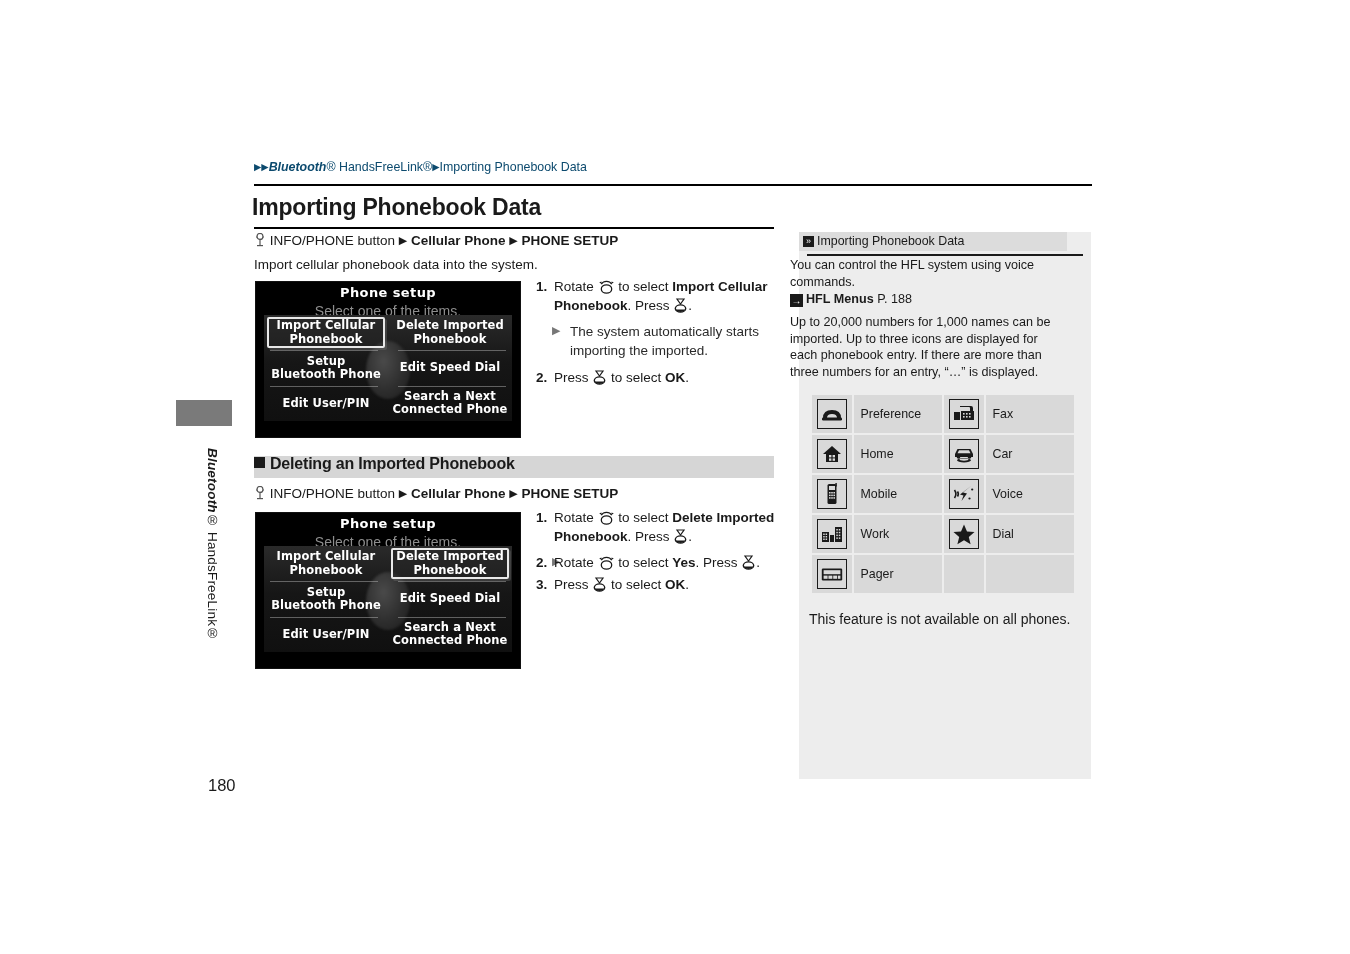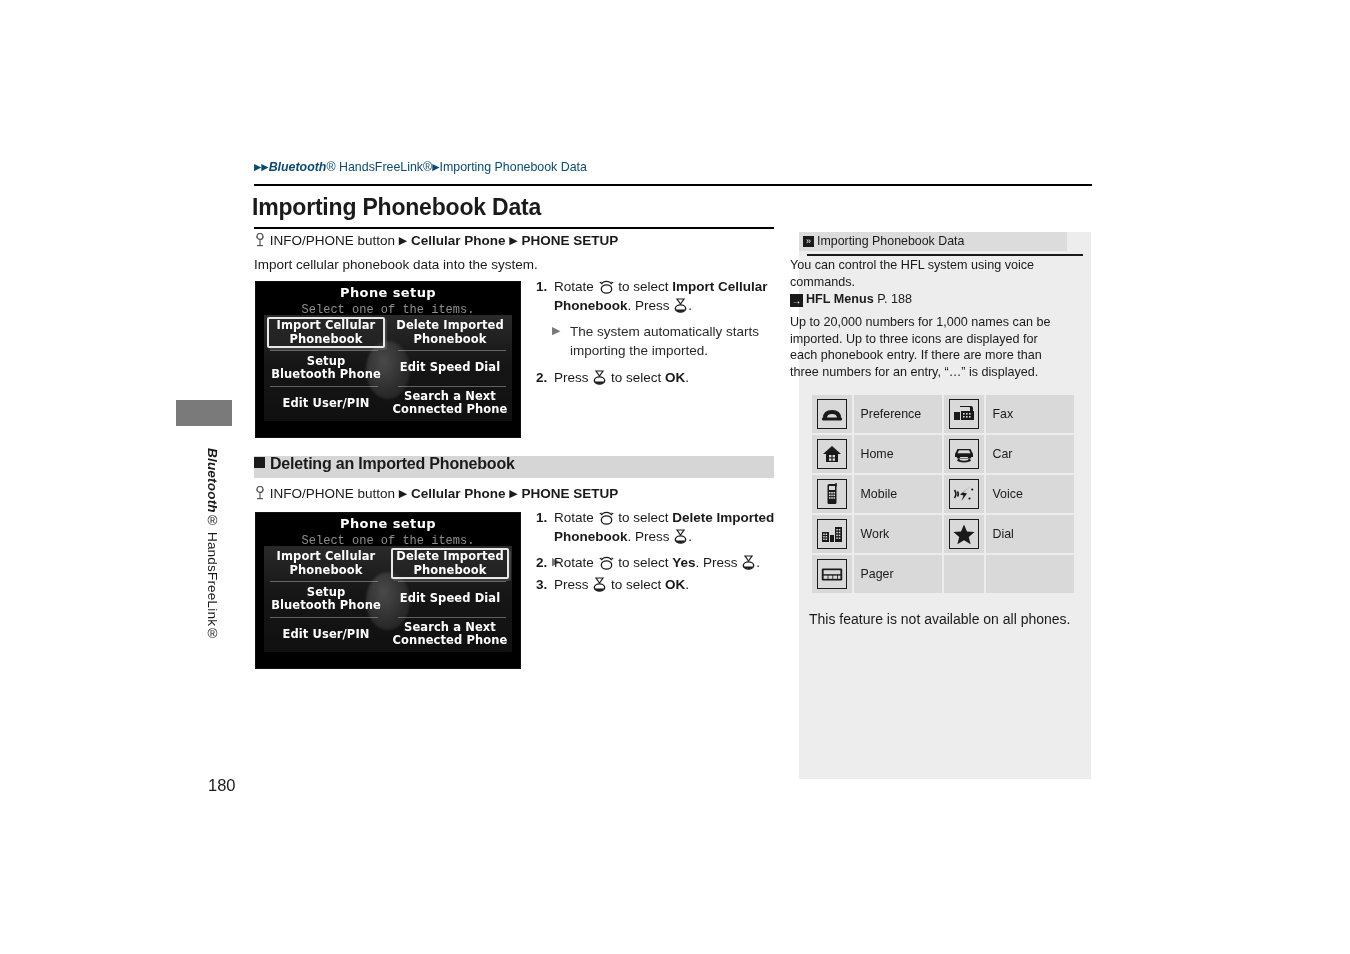--- a/index.html
+++ b/index.html
@@ -80,21 +80,21 @@
   .shot-title {
     position: absolute; left: 0; right: 0; top: 3px;
     text-align: center; color: #fff;
     font-size: 13px; font-weight: bold;
     font-family: "DejaVu Sans", sans-serif;
     letter-spacing: .4px;
   }
   .shot-sub {
     position: absolute; left: 0; right: 0; top: 21px;
     text-align: center; color: #8e8e8e;
-    font-size: 12px; font-family: Liberation Mono, monospace;
+    font-size: 14px; font-family: Liberation Sans, sans-serif;
   }
   .shot-body {
     position: absolute; left: 8px; right: 8px; top: 33px; bottom: 16px;
     background: linear-gradient(180deg,#2a2a2a 0%,#161616 45%,#101010 100%);
   }
   .knob-blob {
     position: absolute; left: 50%; top: 52%;
     width: 44px; height: 58px; margin-left: -22px; margin-top: -29px;
     border-radius: 50%;
     background: radial-gradient(ellipse at 40% 35%, #4a4a4a 0%, #2e2e2e 55%, #1b1b1b 100%);

